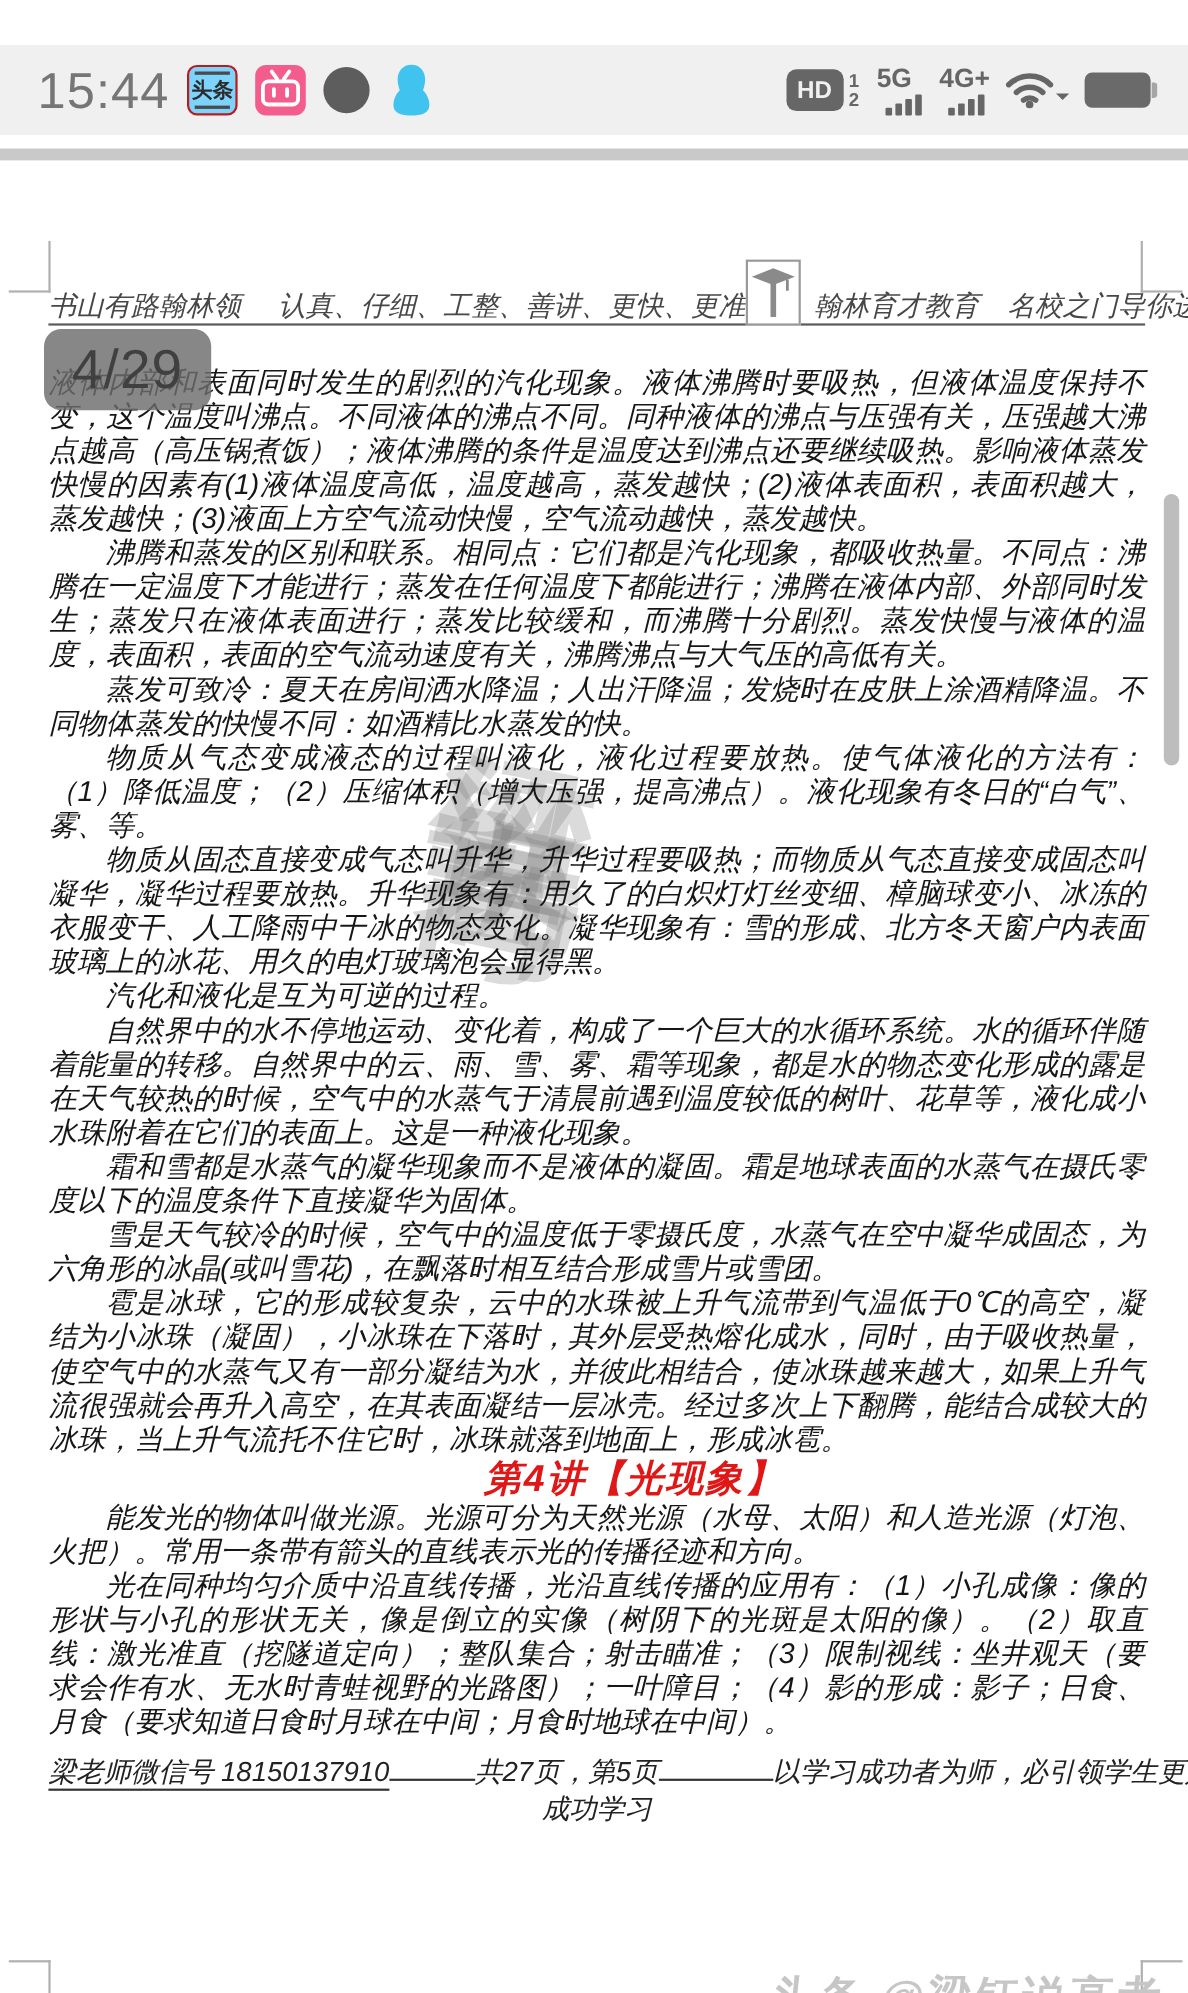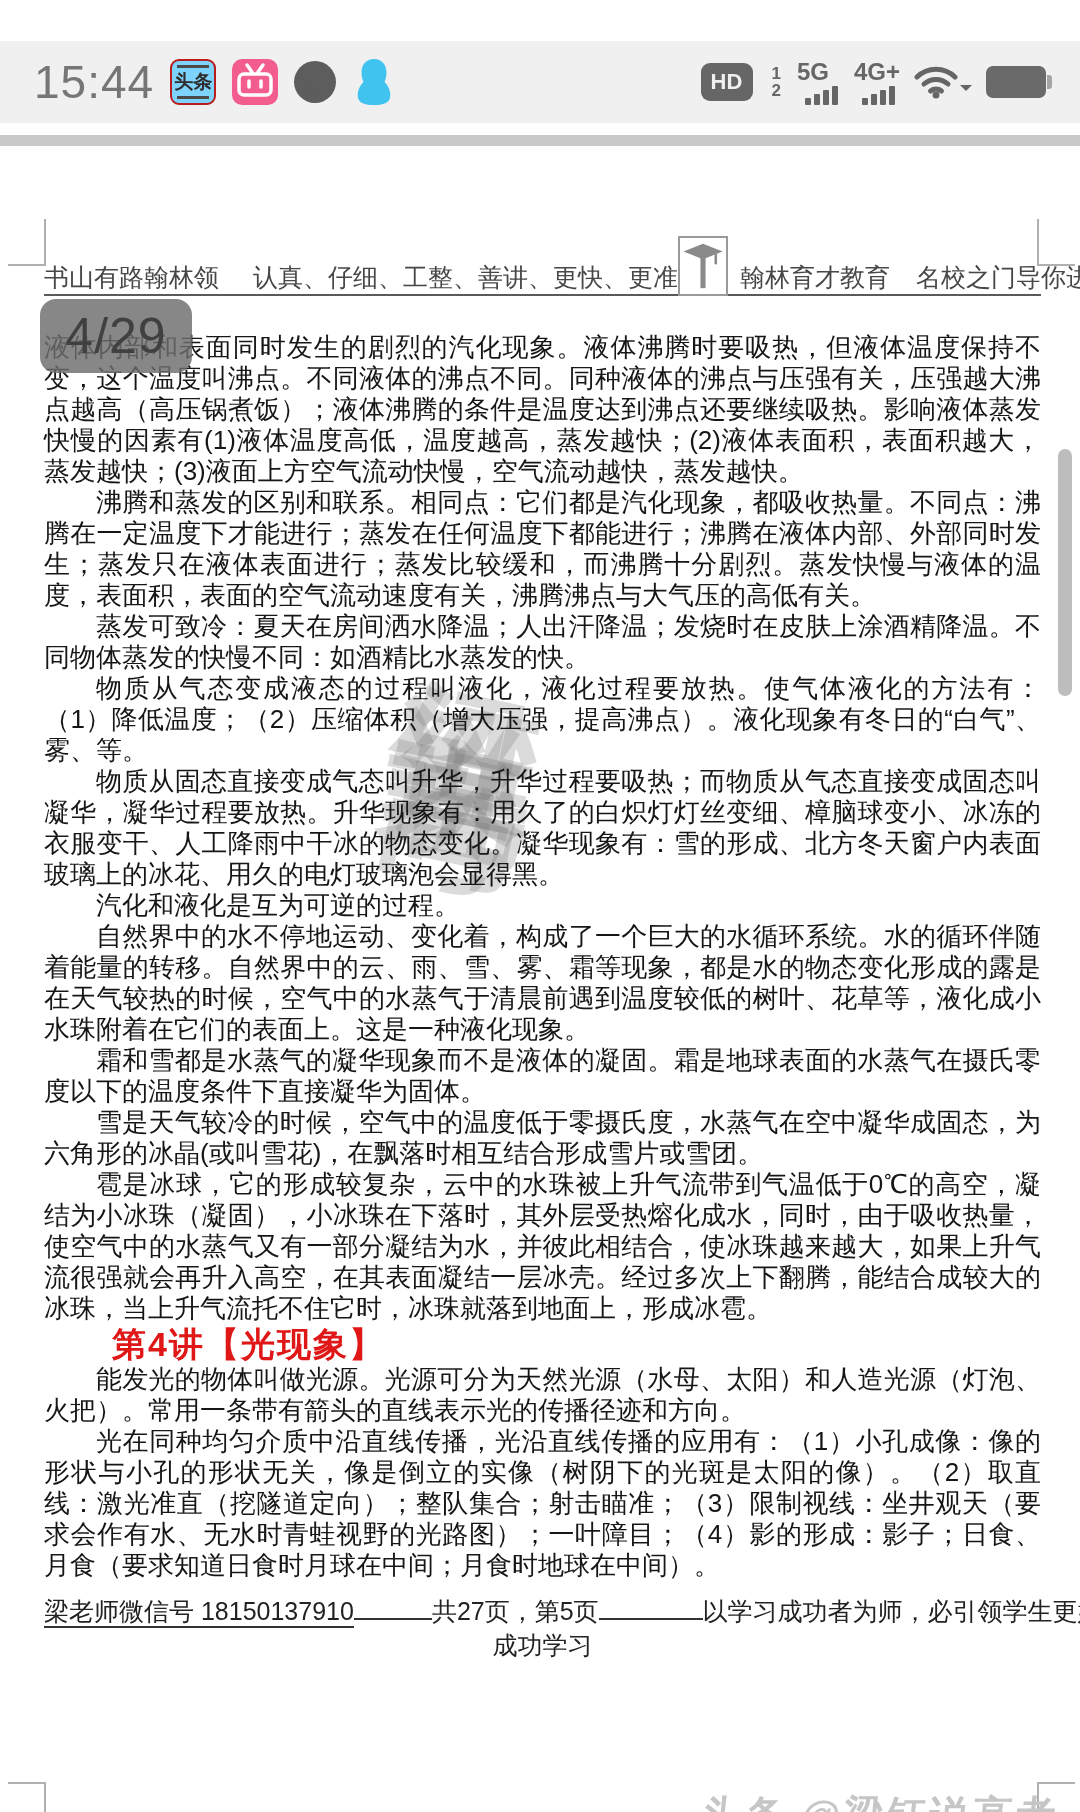--- a/index.html
+++ b/index.html
@@ -15,21 +15,21 @@
   .toutiao{width:46px;height:46px;background:#7dd3fc;border:2px solid #b91c1c;border-radius:9px;
     position:relative;box-sizing:border-box;}
   .toutiao b{font-size:19px;color:#2c2c2c;font-weight:700;}
   .toutiao i{position:absolute;left:5px;right:5px;height:3px;background:#4a4a4a;}
   .toutiao i.top{top:4px;} .toutiao i.bottom{bottom:4px;}
   .bili{width:46px;height:46px;background:#f25d8e;border-radius:10px;}
   .bubble{width:42px;height:42px;background:#5d5d5d;border-radius:50%;position:relative;}
   .bubble:after{content:"";position:absolute;left:2px;bottom:-2px;width:0;height:0;
     border:10px solid transparent;border-top-color:#5d5d5d;transform:rotate(35deg);}
   .sb-right{display:flex;align-items:center;gap:14px;}
-  .hd-group{display:flex;align-items:center;gap:19px;}
+  .hd-group{display:flex;align-items:center;gap:5px;}
   .hd-badge{width:52px;height:38px;background:#666;border-radius:9px;color:#f0f0f0;
     font-weight:700;font-size:22px;display:flex;align-items:center;justify-content:center;}
   .sim-col{display:flex;flex-direction:column;line-height:17px;font-size:17px;font-weight:700;color:#666;}
   .net-group{display:flex;flex-direction:column;align-items:flex-start;line-height:1;}
   .net-label{font-size:24px;font-weight:700;color:#666;margin-left:2px;}
   .bars{display:flex;align-items:flex-end;gap:3px;margin-top:2px;margin-left:10px;}
   .bars span{display:inline-block;width:6px;background:#666;border-radius:1px;}
   .b1{height:7px;} .b2{height:11px;} .b3{height:15px;} .b4{height:19px;}
   .wifi-wrap{display:flex;align-items:flex-end;gap:2px;}
   .caret{width:0;height:0;border:6px solid transparent;border-top-color:#666;margin-bottom:2px;}
@@ -50,21 +50,21 @@
   .doc-header .h-motto{flex:0 0 auto;}
   .doc-header .h-spacer{flex:1;}
   .logo-box{width:54px;height:60px;border:2px solid #9a9a9a;background:#fff;box-sizing:border-box;
     display:flex;align-items:center;justify-content:center;margin:0 12px -2px 0;}
   .doc-header .h-brand{margin-right:26px;}
 
   .body-text{margin-top:36px;color:#161616;font-size:26px;line-height:31px;text-align:justify;}
   .body-text p{margin:0;text-indent:2em;}
   .body-text p.no-indent{text-indent:0;}
   .body-text p.big-indent{text-indent:5.3em;}
-  .section-heading{margin:6px 0 2px;color:#e01717;font-size:34px;line-height:40px;
+  .section-heading{margin:6px 0 2px;text-align:center;color:#e01717;font-size:34px;line-height:40px;
     font-weight:700;letter-spacing:2px;text-indent:0;}
   .reading-note{color:#2323b4;font-weight:700;font-size:27px;line-height:34px;text-indent:2.5em;margin:0;}
 
   .doc-footer{margin-top:14px;font-size:25px;color:#222;line-height:32px;}
   .f-row{white-space:nowrap;}
   .u{border-bottom:2px solid #333;padding-bottom:1px;}
   .uspace{display:inline-block;border-bottom:2px solid #333;height:22px;vertical-align:baseline;}
   .sp1{width:78px;} .sp2{width:104px;}
   .f-center{text-align:center;margin-top:2px;}
 
@@ -76,21 +76,21 @@
     background:#bdbdbd;z-index:7;}
   .corner{position:absolute;z-index:2;}
   .c-tl{left:8px;top:73px;width:36px;height:45px;border-right:2px solid #b0b0b0;border-bottom:2px solid #b0b0b0;}
   .c-tr{right:5px;top:73px;width:36px;height:45px;border-left:2px solid #b0b0b0;border-bottom:2px solid #b0b0b0;}
   .c-bl{left:8px;top:1636px;width:36px;height:48px;border-right:2px solid #b0b0b0;border-top:2px solid #b0b0b0;}
   .c-br{right:5px;top:1636px;width:36px;height:48px;border-left:2px solid #b0b0b0;border-top:2px solid #b0b0b0;}
   .wm-diagonal{position:absolute;left:400px;top:420px;writing-mode:vertical-rl;font-size:148px;font-weight:700;
     color:rgba(110,110,110,0.25);letter-spacing:16px;transform:rotate(12deg);z-index:1;pointer-events:none;}
   .wm-credit{position:absolute;right:22px;bottom:10px;font-size:40px;font-weight:700;color:#c6c6c6;
     letter-spacing:3px;transform:skewX(-6deg);z-index:5;}
-  .body-text, .doc-header, .doc-footer{position:relative;z-index:3;}
+  .body-text, .doc-header, .doc-footer{position:relative;z-index:3;font-style:italic;}
 </style>
 </head>
 <body>
 
 <div class="screen">
 
   <div class="statusbar">
     <div class="sb-left">
       <span class="time">15:44</span>
       <span class="app-icon toutiao">

